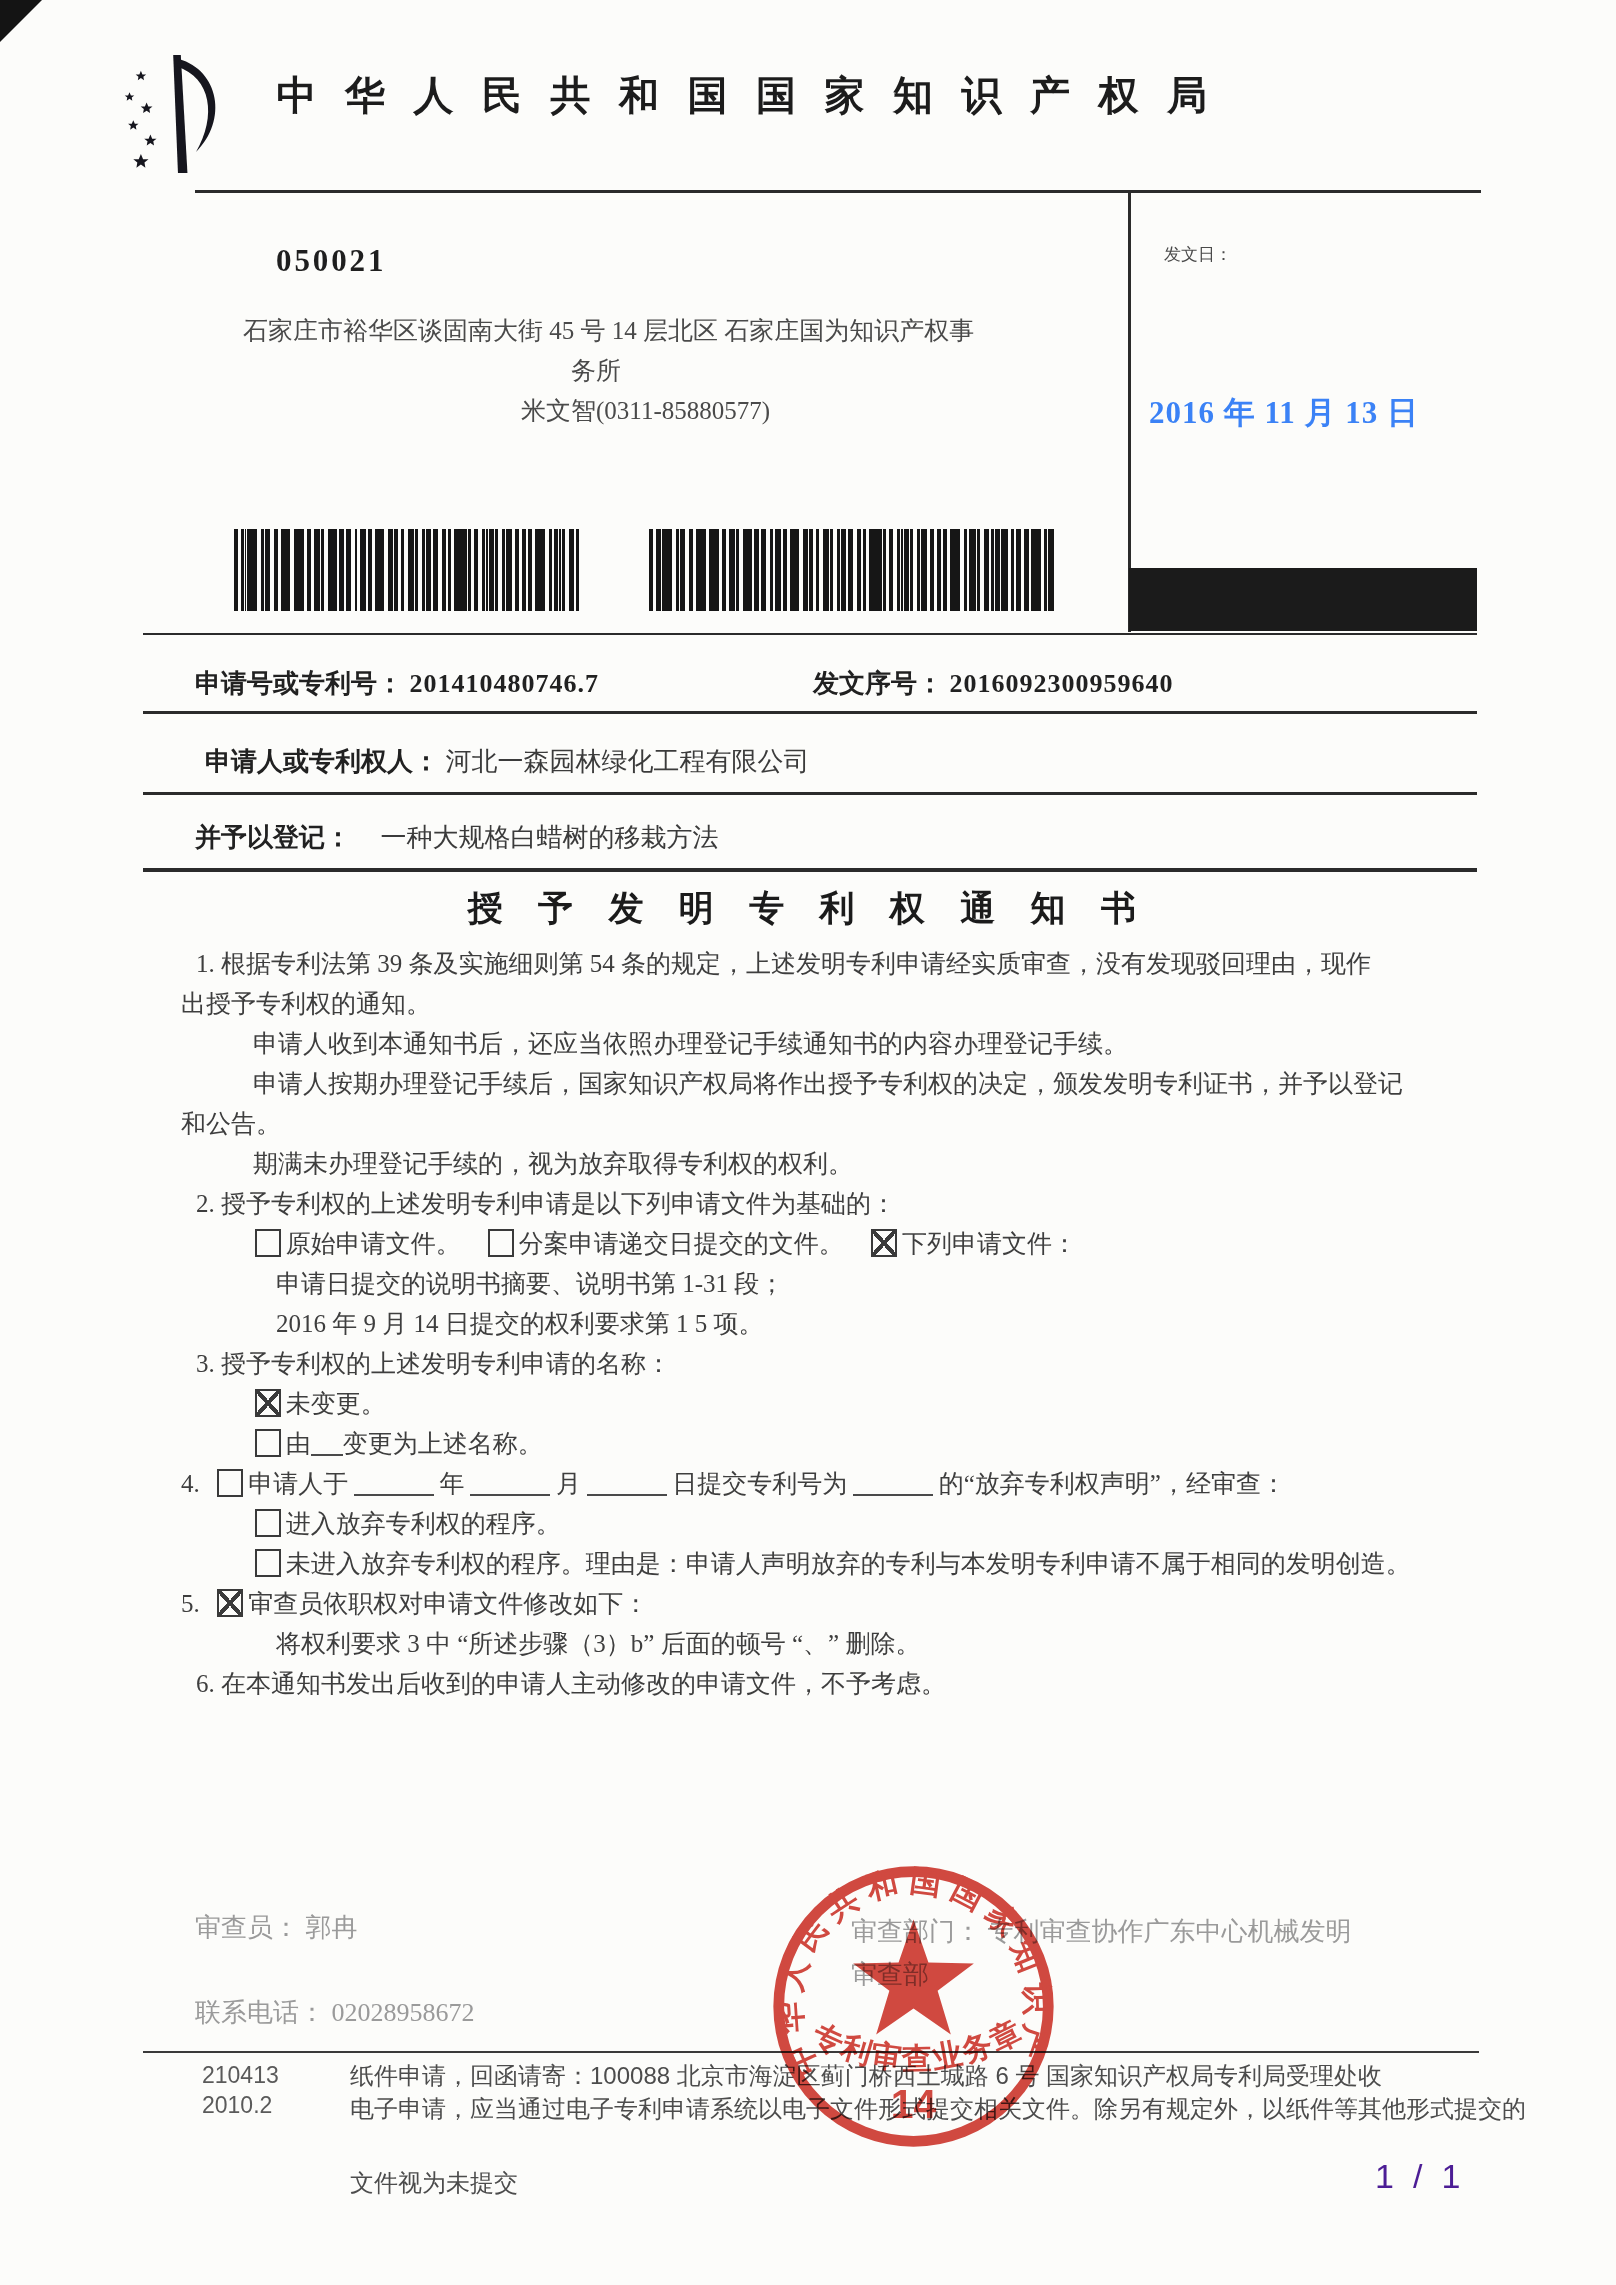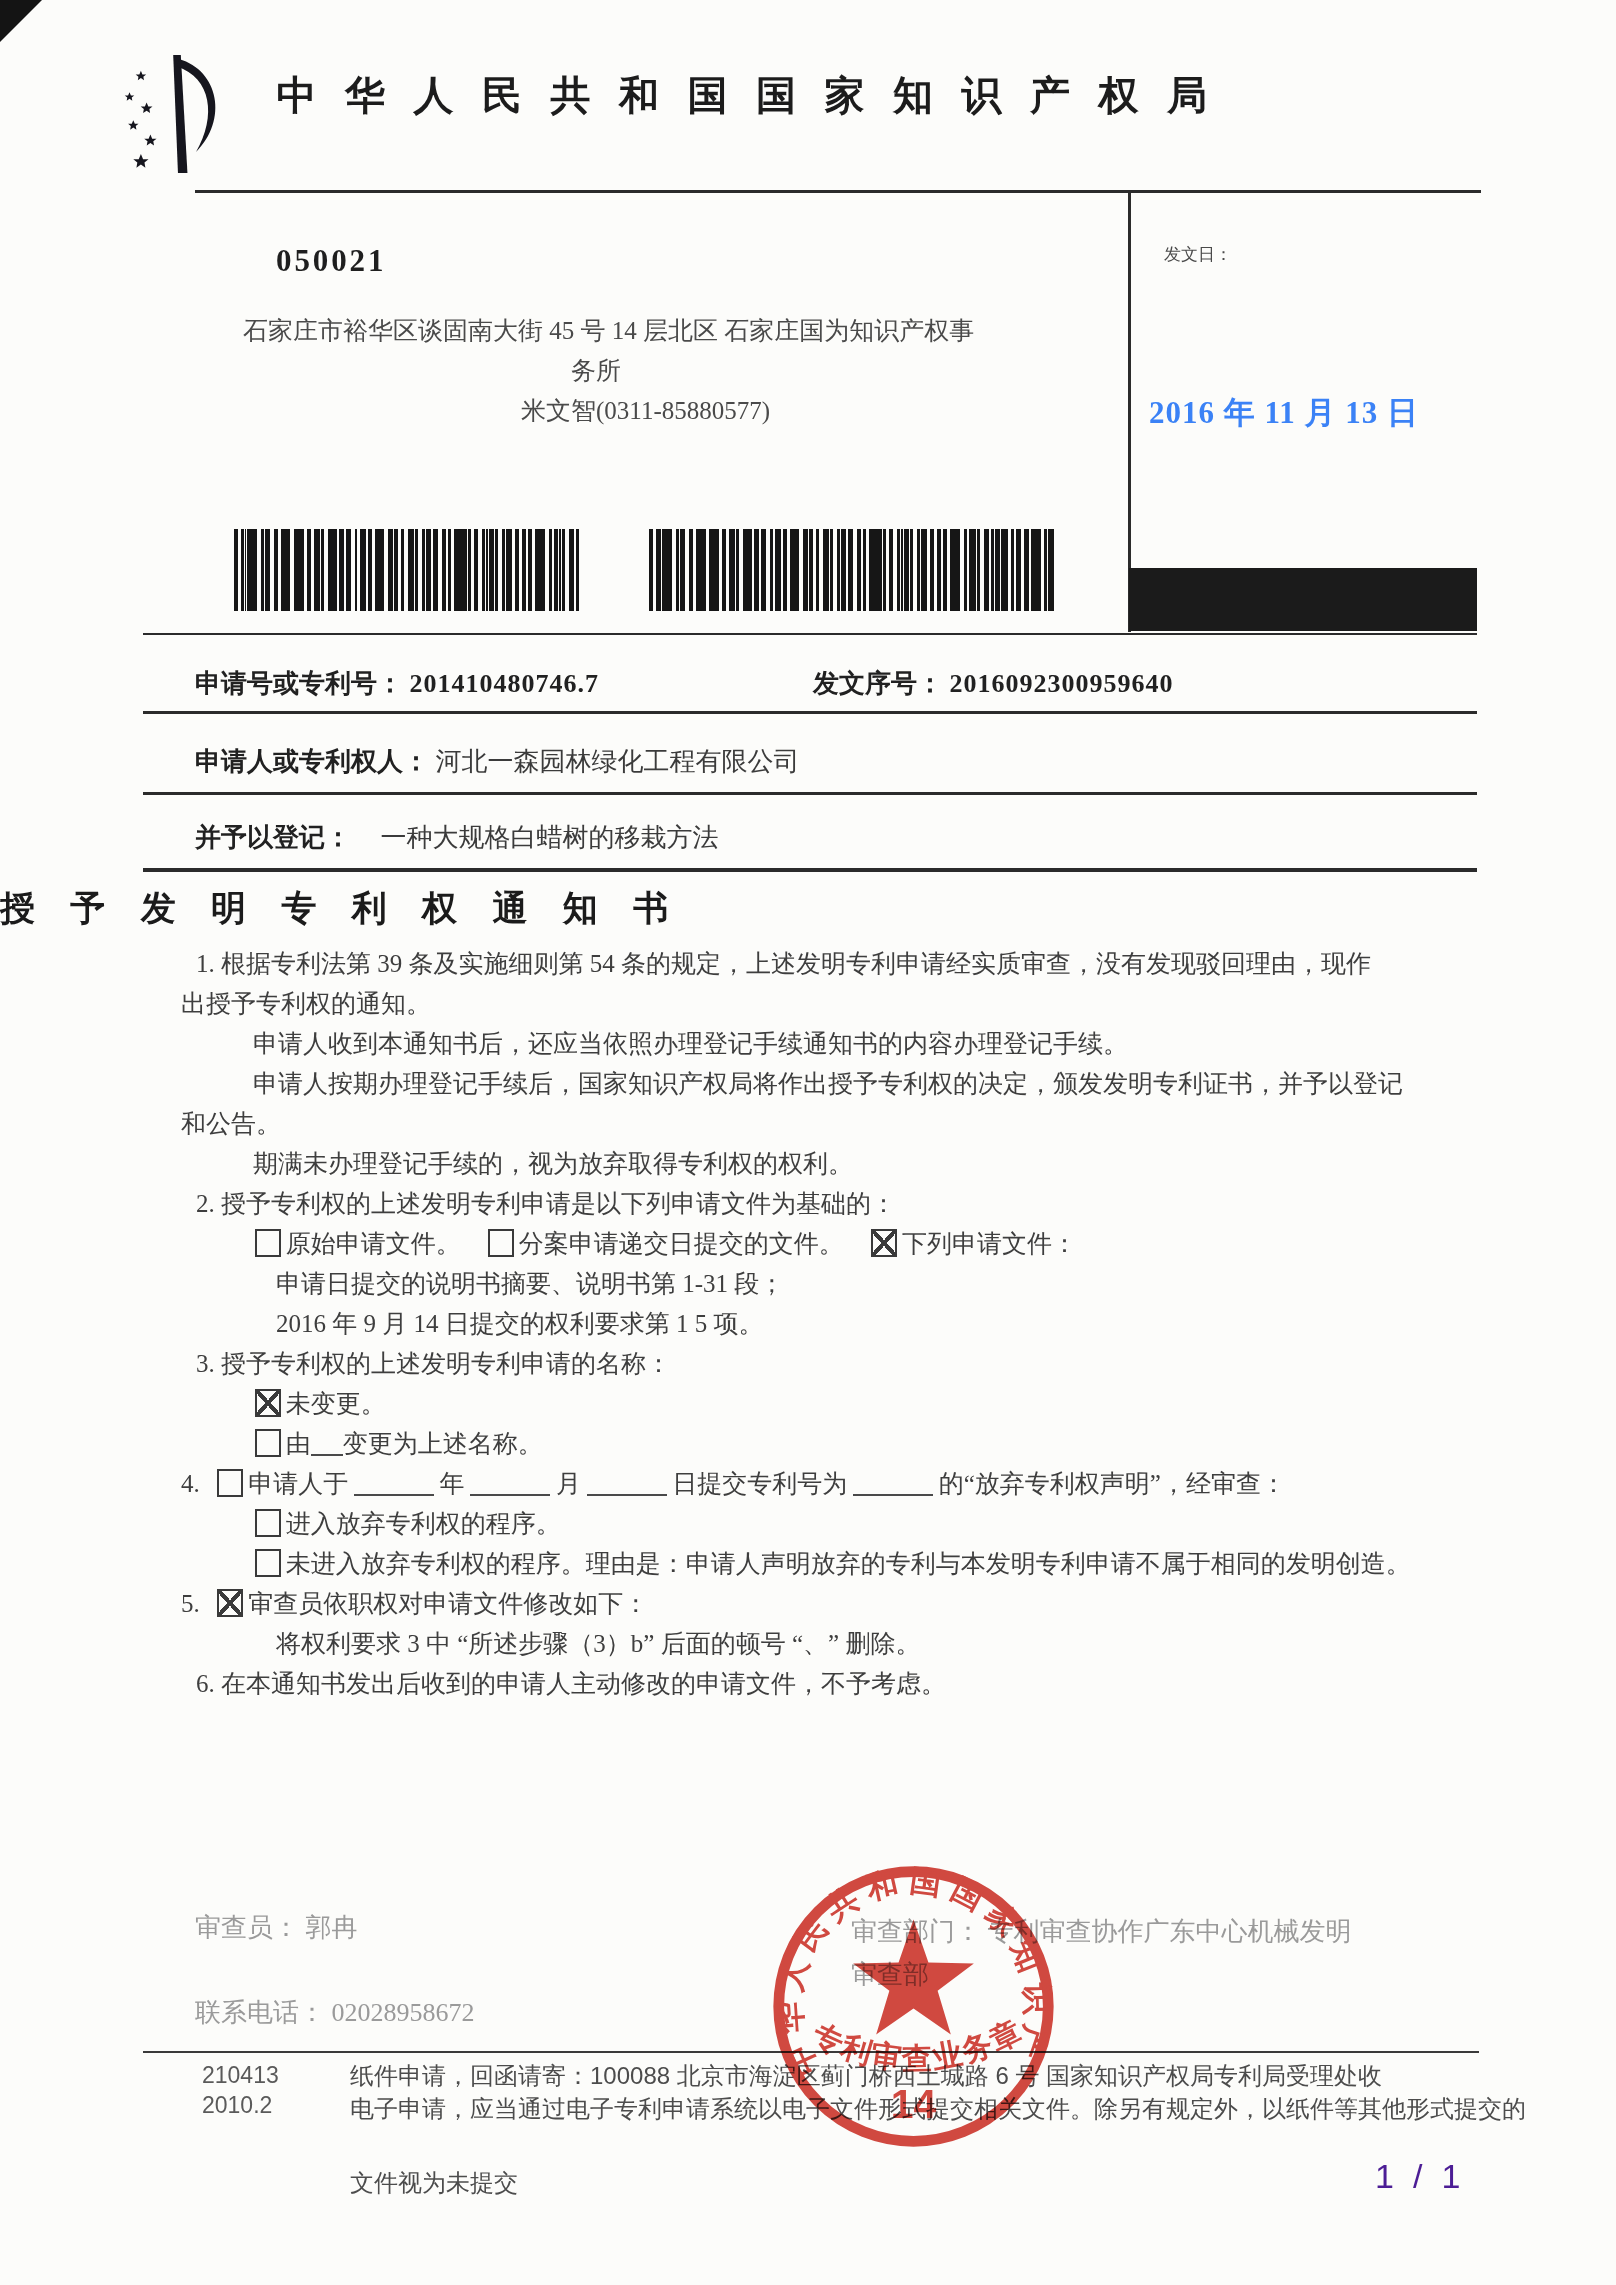--- a/index.html
+++ b/index.html
@@ -23,21 +23,21 @@
      background-image:
        repeating-linear-gradient(90deg,#161616 0 2.9px,transparent 2.9px 6.7px),
        repeating-linear-gradient(90deg,#161616 0 1.9px,transparent 1.9px 10.5px),
        repeating-linear-gradient(90deg,#161616 0 3.8px,transparent 3.8px 16px);}
   .bc1{left:234px;width:346px;}
   .bc2{left:649px;width:409px;}
   .meta-row{position:absolute;font-size:26px;white-space:nowrap;}
   .lbl{font-weight:700;color:#212121;}
   .val-b{font-weight:700;color:#212121;letter-spacing:1px;}
   .val{color:#3b3b3b;}
-  .doc-title{left:0;right:0;top:885px;font-size:35px;font-weight:700;
+  .doc-title{left:0;right:0;top:885px;text-align:center;font-size:35px;font-weight:700;
      letter-spacing:13.3px;color:#1b1b1b;white-space:nowrap;}
   .body-block{left:181px;top:944px;width:1303px;font-size:25px;color:#3e3e3e;}
   .bl{height:40px;line-height:40px;white-space:nowrap;}
   .ind{text-indent:72px;}
   .ind2{padding-left:95px;}
   .opt{padding-left:74px;font-family:Liberation Serif, serif;}
   .numpad{padding-left:15px;}
   .cb{display:inline-block;width:22px;height:24px;border:2.9px solid #3a3a3a;
       vertical-align:-4.8px;margin-right:4.8px;background:#fcfcfa;}
   .cb.x{background-image:
@@ -97,21 +97,21 @@
   <div class="hr" style="left:143px;top:633px;width:1334px;height:2.4px;"></div>
   <div class="meta-row" style="left:195px;top:666px;">
     <span class="lbl">申请号或专利号：</span>
     <span class="val-b">201410480746.7</span>
   </div>
   <div class="meta-row" style="left:813px;top:666px;">
     <span class="lbl">发文序号：</span>
     <span class="val-b">2016092300959640</span>
   </div>
   <div class="hr" style="left:143px;top:711px;width:1334px;height:3.3px;"></div>
-  <div class="meta-row" style="left:195px;top:744px;">
+  <div class="meta-row" style="left:205px;top:744px;">
     <span class="lbl">申请人或专利权人：</span>
     <span class="val">河北一森园林绿化工程有限公司</span>
   </div>
   <div class="hr" style="left:143px;top:792px;width:1334px;height:3.3px;"></div>
   <div class="meta-row" style="left:195px;top:820px;">
     <span class="lbl">并予以登记：</span>
     <span class="val" style="padding-left:23px;">一种大规格白蜡树的移栽方法</span>
   </div>
   <div class="hr" style="left:143px;top:868px;width:1334px;height:3.8px;"></div>
 

